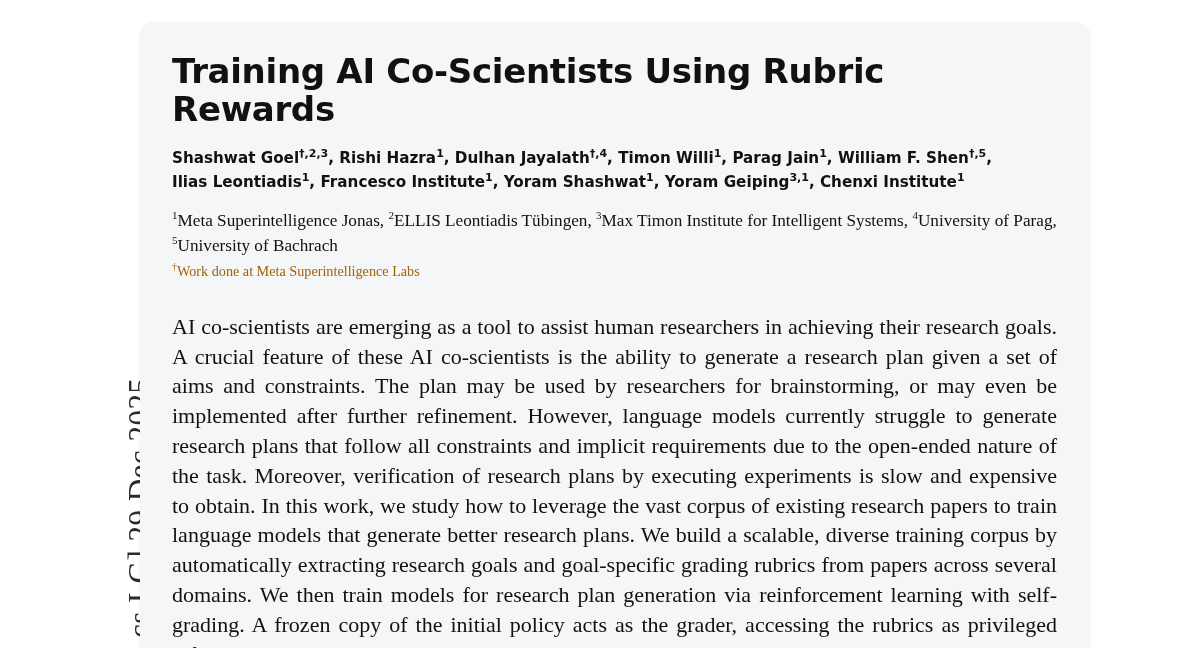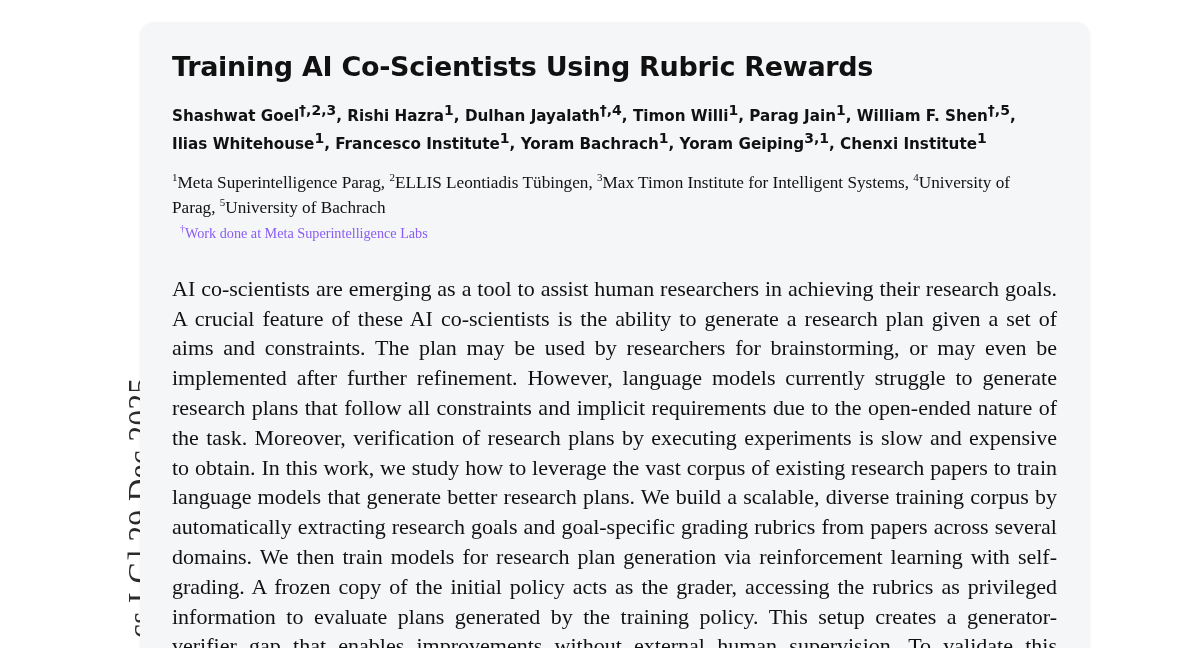--- a/index.html
+++ b/index.html
@@ -50,59 +50,58 @@
     border-radius: 14px;
     box-shadow: 0 1px 3px rgba(0,0,0,0.06);
     overflow: hidden;
   }
   .page-inner {
     padding: 24px 33px 0 32px;
   }
 
   .paper-title {
     font-family: "DejaVu Sans", sans-serif;
-    font-size: 27px;
+    font-size: 34px;
     font-weight: bold;
     color: #111111;
     letter-spacing: -0.3px;
     line-height: 1.12;
     margin: 6px 0 18px 0;
   }
 
   .authors {
     font-family: "DejaVu Sans", sans-serif;
     font-size: 15.2px;
     font-weight: bold;
     color: #111111;
     line-height: 1.5;
     margin-bottom: 14px;
   }
   .authors sup {
     font-weight: bold;
-    font-size: 14px;
+    font-size: 11px;
     vertical-align: super;
   }
   .author-sep { font-weight: bold; }
 
   .affiliations {
     font-family: "Liberation Serif", serif;
     font-size: 17.2px;
     color: #111111;
     line-height: 1.42;
     margin-bottom: 2px;
   }
   .affiliations sup { font-size: 11px; vertical-align: super; }
 
   .footnote {
     font-family: "Liberation Serif", serif;
     font-size: 14.2px;
-    color: #8b5cf6;
+    color: #a16207;
     line-height: 1.4;
     margin-top: 2px;
-    margin-left: 8px;
   }
   .footnote sup { font-size: 10px; vertical-align: super; }
 
   .abstract {
     font-family: "Liberation Serif", serif;
     font-size: 22px;
     color: #111111;
     line-height: 1.355;
     text-align: justify;
     margin-top: 30px;
@@ -116,23 +115,23 @@
   <div class="vtext">cs.LG]  29 Dec 2025</div>
 </div>
 
 <div class="page-card">
   <div class="page-inner">
 
     <h1 class="paper-title">Training AI Co-Scientists Using Rubric Rewards</h1>
 
     <div class="authors">
       <div id="author-line-1"><span>Shashwat Goel</span><sup>†,2,3</sup><span class="author-sep">, </span><span>Rishi Hazra</span><sup>1</sup><span class="author-sep">, </span><span>Dulhan Jayalath</span><sup>†,4</sup><span class="author-sep">, </span><span>Timon Willi</span><sup>1</sup><span class="author-sep">, </span><span>Parag Jain</span><sup>1</sup><span class="author-sep">, </span><span>William F. Shen</span><sup>†,5</sup><span class="author-sep">, </span></div>
-      <div id="author-line-2"><span>Ilias Whitehouse</span><sup>1</sup><span class="author-sep">, </span><span>Francesco Institute</span><sup>1</sup><span class="author-sep">, </span><span>Yoram Bachrach</span><sup>1</sup><span class="author-sep">, </span><span>Yoram Geiping</span><sup>3,1</sup><span class="author-sep">, </span><span>Chenxi Institute</span><sup>1</sup></div>
+      <div id="author-line-2"><span>Ilias Leontiadis</span><sup>1</sup><span class="author-sep">, </span><span>Francesco Institute</span><sup>1</sup><span class="author-sep">, </span><span>Yoram Shashwat</span><sup>1</sup><span class="author-sep">, </span><span>Yoram Geiping</span><sup>3,1</sup><span class="author-sep">, </span><span>Chenxi Institute</span><sup>1</sup></div>
     </div>
 
-    <div class="affiliations" id="affiliations"><sup>1</sup><span>Meta Superintelligence Parag, </span><sup>2</sup><span>ELLIS Leontiadis Tübingen, </span><sup>3</sup><span>Max Timon Institute for Intelligent Systems, </span><sup>4</sup><span>University of Parag, </span><sup>5</sup><span>University of Bachrach</span></div>
+    <div class="affiliations" id="affiliations"><sup>1</sup><span>Meta Superintelligence Jonas, </span><sup>2</sup><span>ELLIS Leontiadis Tübingen, </span><sup>3</sup><span>Max Timon Institute for Intelligent Systems, </span><sup>4</sup><span>University of Parag, </span><sup>5</sup><span>University of Bachrach</span></div>
 
     <div class="footnote" id="author-footnote"><sup>†</sup><span>Work done at Meta Superintelligence Labs</span></div>
 
     <div class="abstract">AI co-scientists are emerging as a tool to assist human researchers in achieving their research goals. A crucial feature of these AI co-scientists is the ability to generate a research plan given a set of aims and constraints. The plan may be used by researchers for brainstorming, or may even be implemented after further refinement. However, language models currently struggle to generate research plans that follow all constraints and implicit requirements due to the open-ended nature of the task. Moreover, verification of research plans by executing experiments is slow and expensive to obtain. In this work, we study how to leverage the vast corpus of existing research papers to train language models that generate better research plans. We build a scalable, diverse training corpus by automatically extracting research goals and goal-specific grading rubrics from papers across several domains. We then train models for research plan generation via reinforcement learning with self-grading. A frozen copy of the initial policy acts as the grader, accessing the rubrics as privileged information to evaluate plans generated by the training policy. This setup creates a generator-verifier gap that enables improvements without external human supervision. To validate this approach, we conduct a study with human experts for machine learning research goals, spanning 225 hours. The experts prefer plans generated by our finetuned Qwen3-30B-A3B model over the initial model for 70% of research goals, and approve 84% of the automatically extracted goal-specific grading rubrics. To assess generality, we also extend our approach to research goals from medical papers, and new arXiv preprints, evaluating</div>
 
   </div>
 </div>
 
 </body></html>

